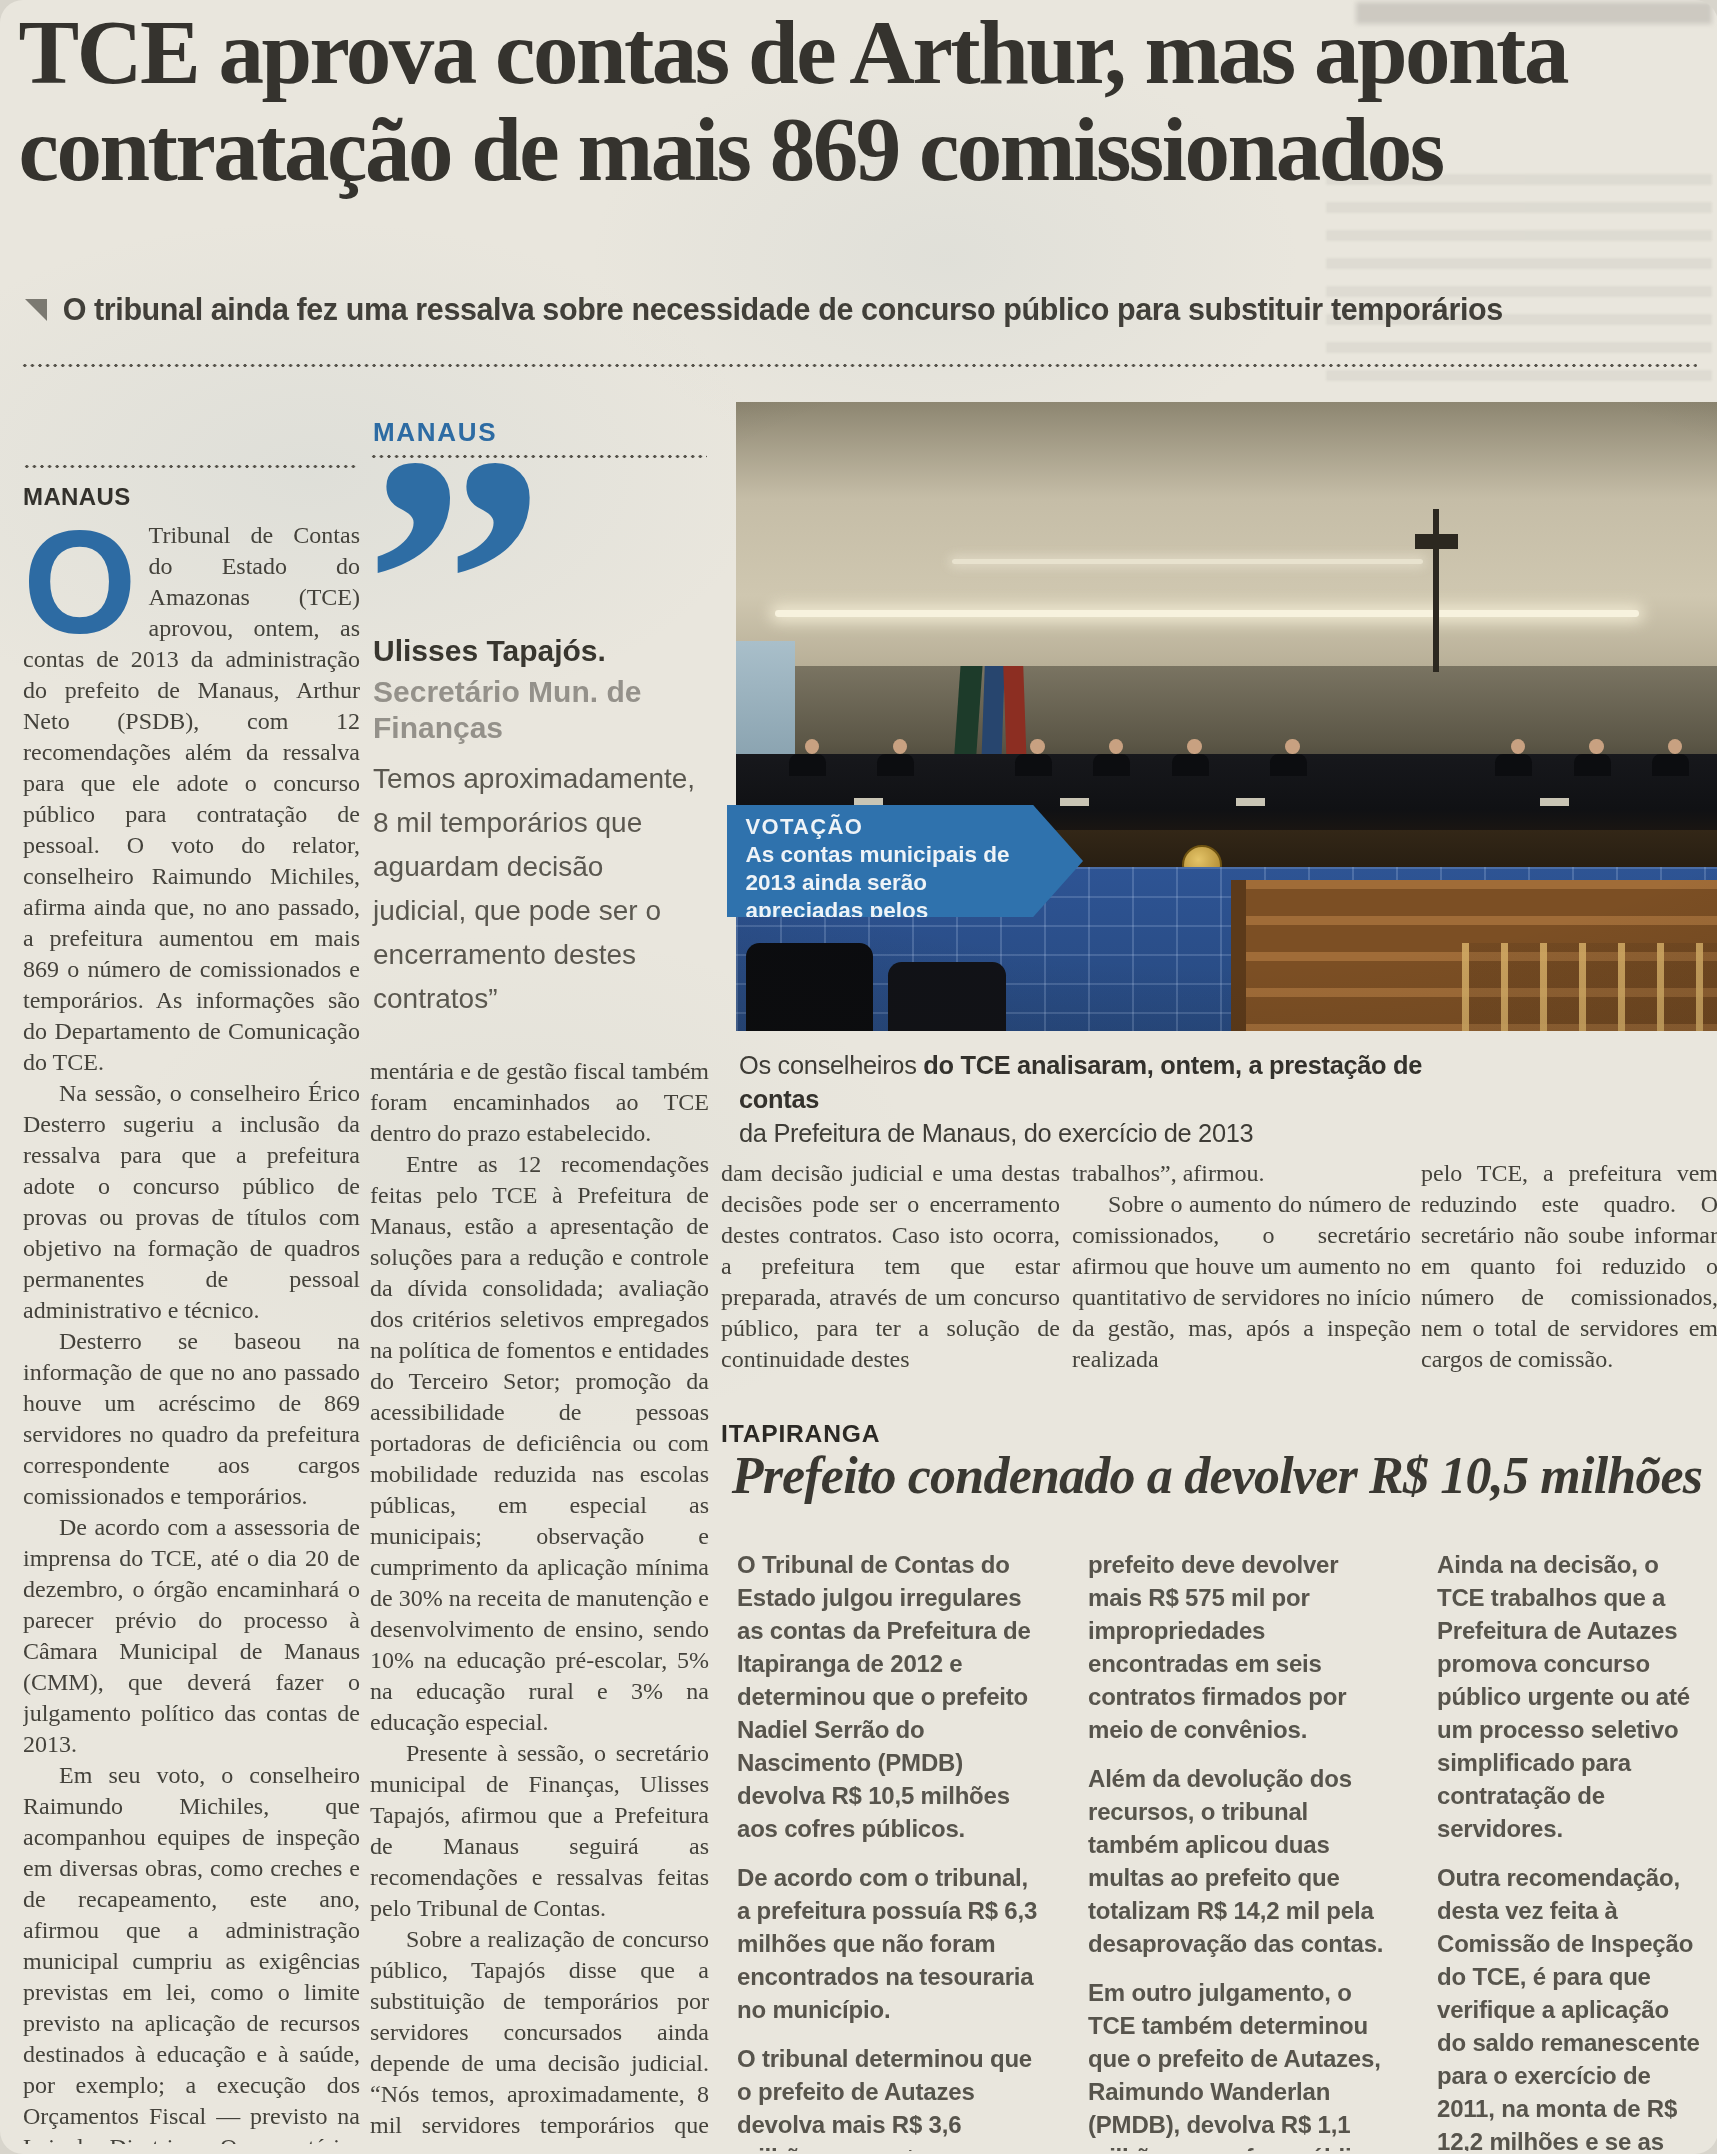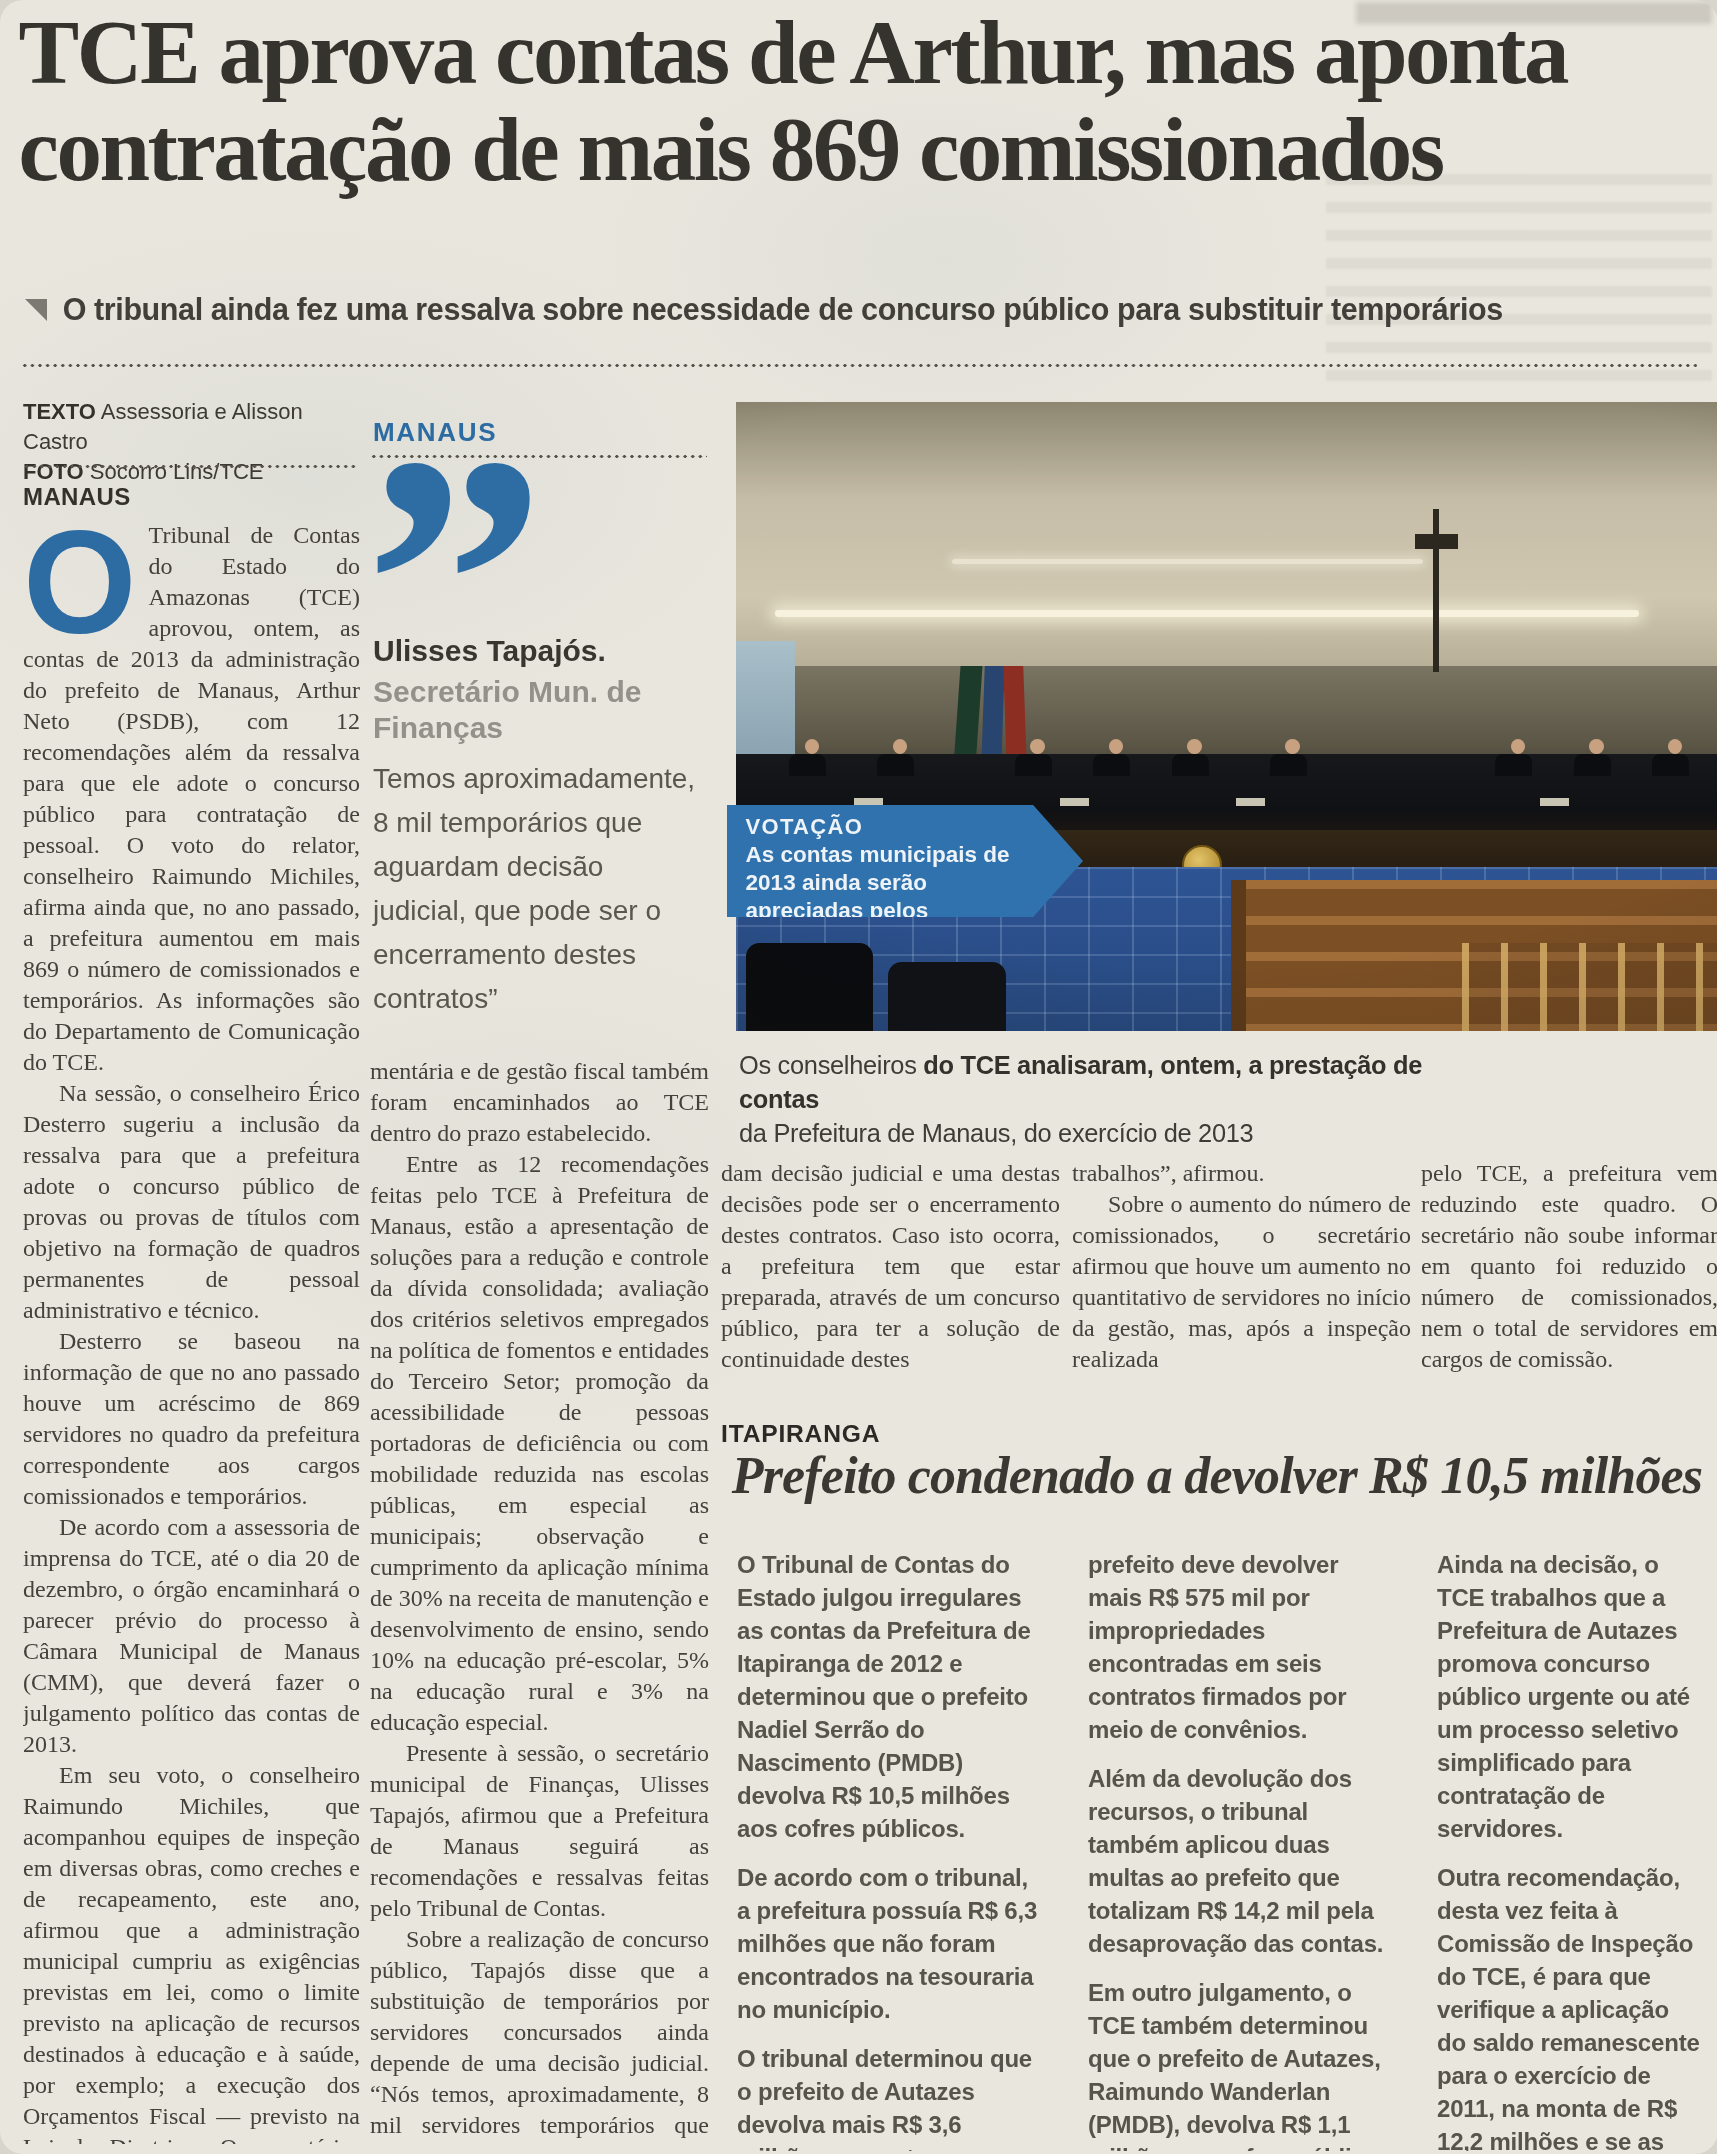--- a/index.html
+++ b/index.html
@@ -152,24 +152,20 @@
   <div class="ghost-col"></div>
 
   <h1 class="headline"><span>TCE aprova contas de Arthur, mas aponta</span><br><span>contratação de mais 869 comissionados</span></h1>
 
   <div class="subhead">
     <span class="tri"></span>
     <span>O tribunal ainda fez uma ressalva sobre necessidade de concurso público para substituir temporários</span>
   </div>
   <div class="dotted rule-top"></div>
 
-  <div class="byline">
-    <div><b>TEXTO</b> <span>Assessoria e Alisson Castro</span></div>
-    <div><b>FOTO</b> <span>Socorro Lins/TCE</span></div>
-  </div>
   <div class="dotted byline-rule"></div>
   <div class="location">MANAUS</div>
 
   <div class="col1-body body-serif">
     <span class="dropcap">O</span>
     <div>
         <p>Tribunal de Contas do Estado do Amazonas (TCE) aprovou, ontem, as contas de 2013 da administração do prefeito de Manaus, Arthur Neto (PSDB), com 12 recomendações além da ressalva para que ele adote o concurso público para contratação de pessoal. O voto do relator, conselheiro Raimundo Michiles, afirma ainda que, no ano passado, a prefeitura aumentou em mais 869 o número de comissionados e temporários. As informações são do Departamento de Comunicação do TCE.</p>
         <p>Na sessão, o conselheiro Érico Desterro sugeriu a inclusão da ressalva para que a prefeitura adote o concurso público de provas ou provas de títulos com objetivo na formação de quadros permanentes de pessoal administrativo e técnico.</p>
         <p>Desterro se baseou na informação de que no ano passado houve um acréscimo de 869 servidores no quadro da prefeitura correspondente aos cargos comissionados e temporários.</p>
         <p>De acordo com a assessoria de imprensa do TCE, até o dia 20 de dezembro, o órgão encaminhará o parecer prévio do processo à Câmara Municipal de Manaus (CMM), que deverá fazer o julgamento político das contas de 2013.</p>

